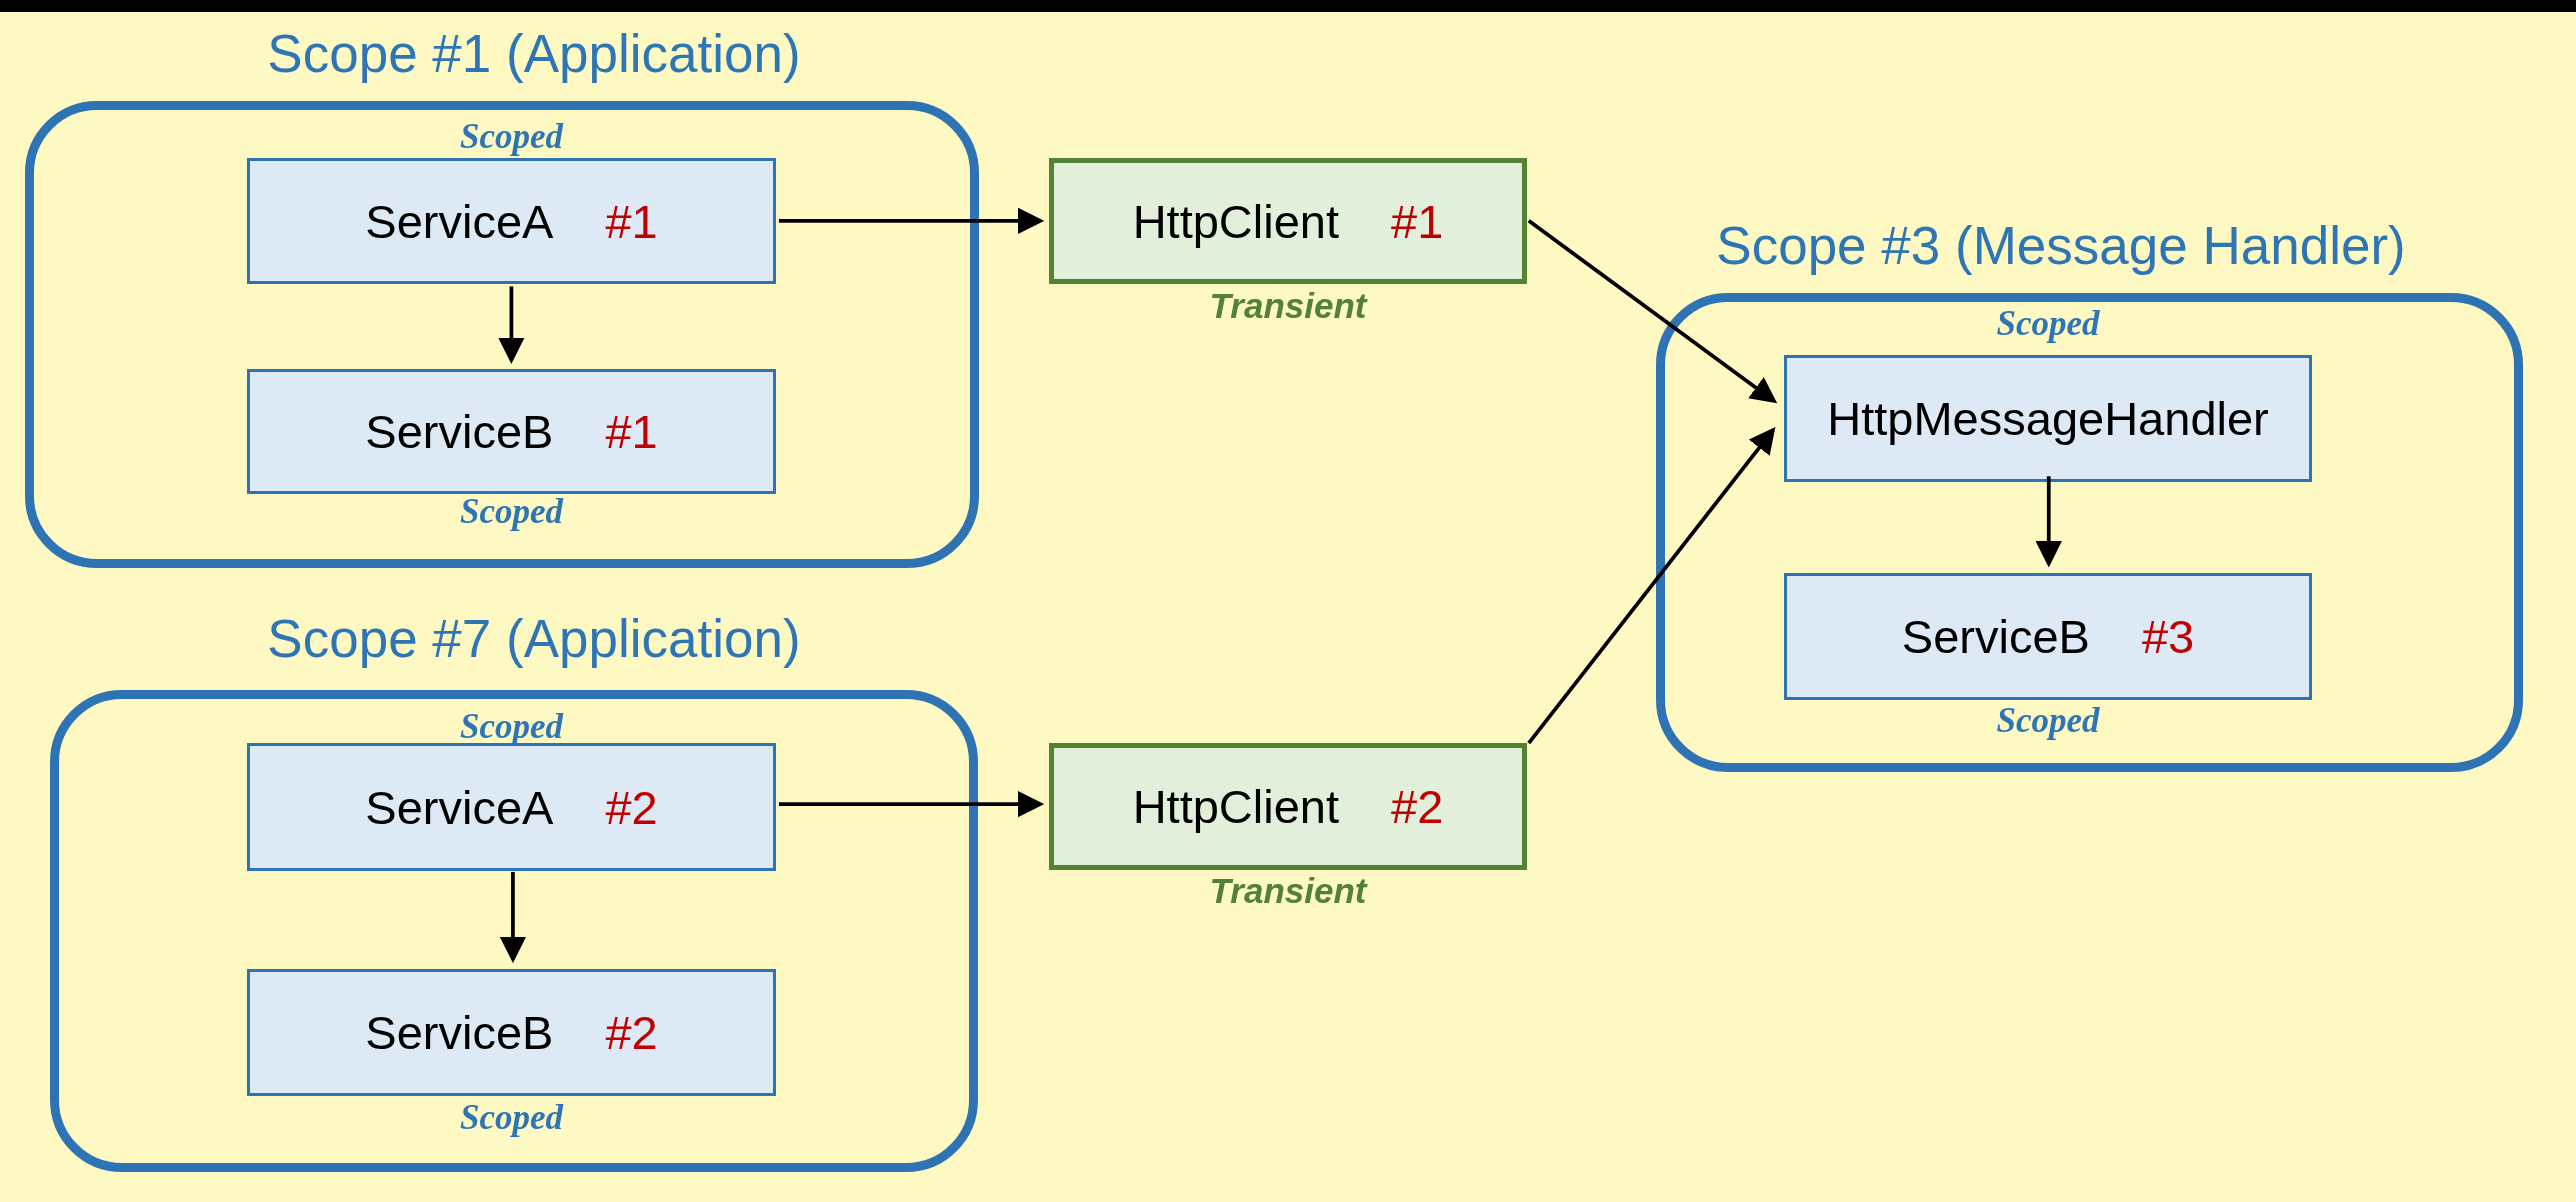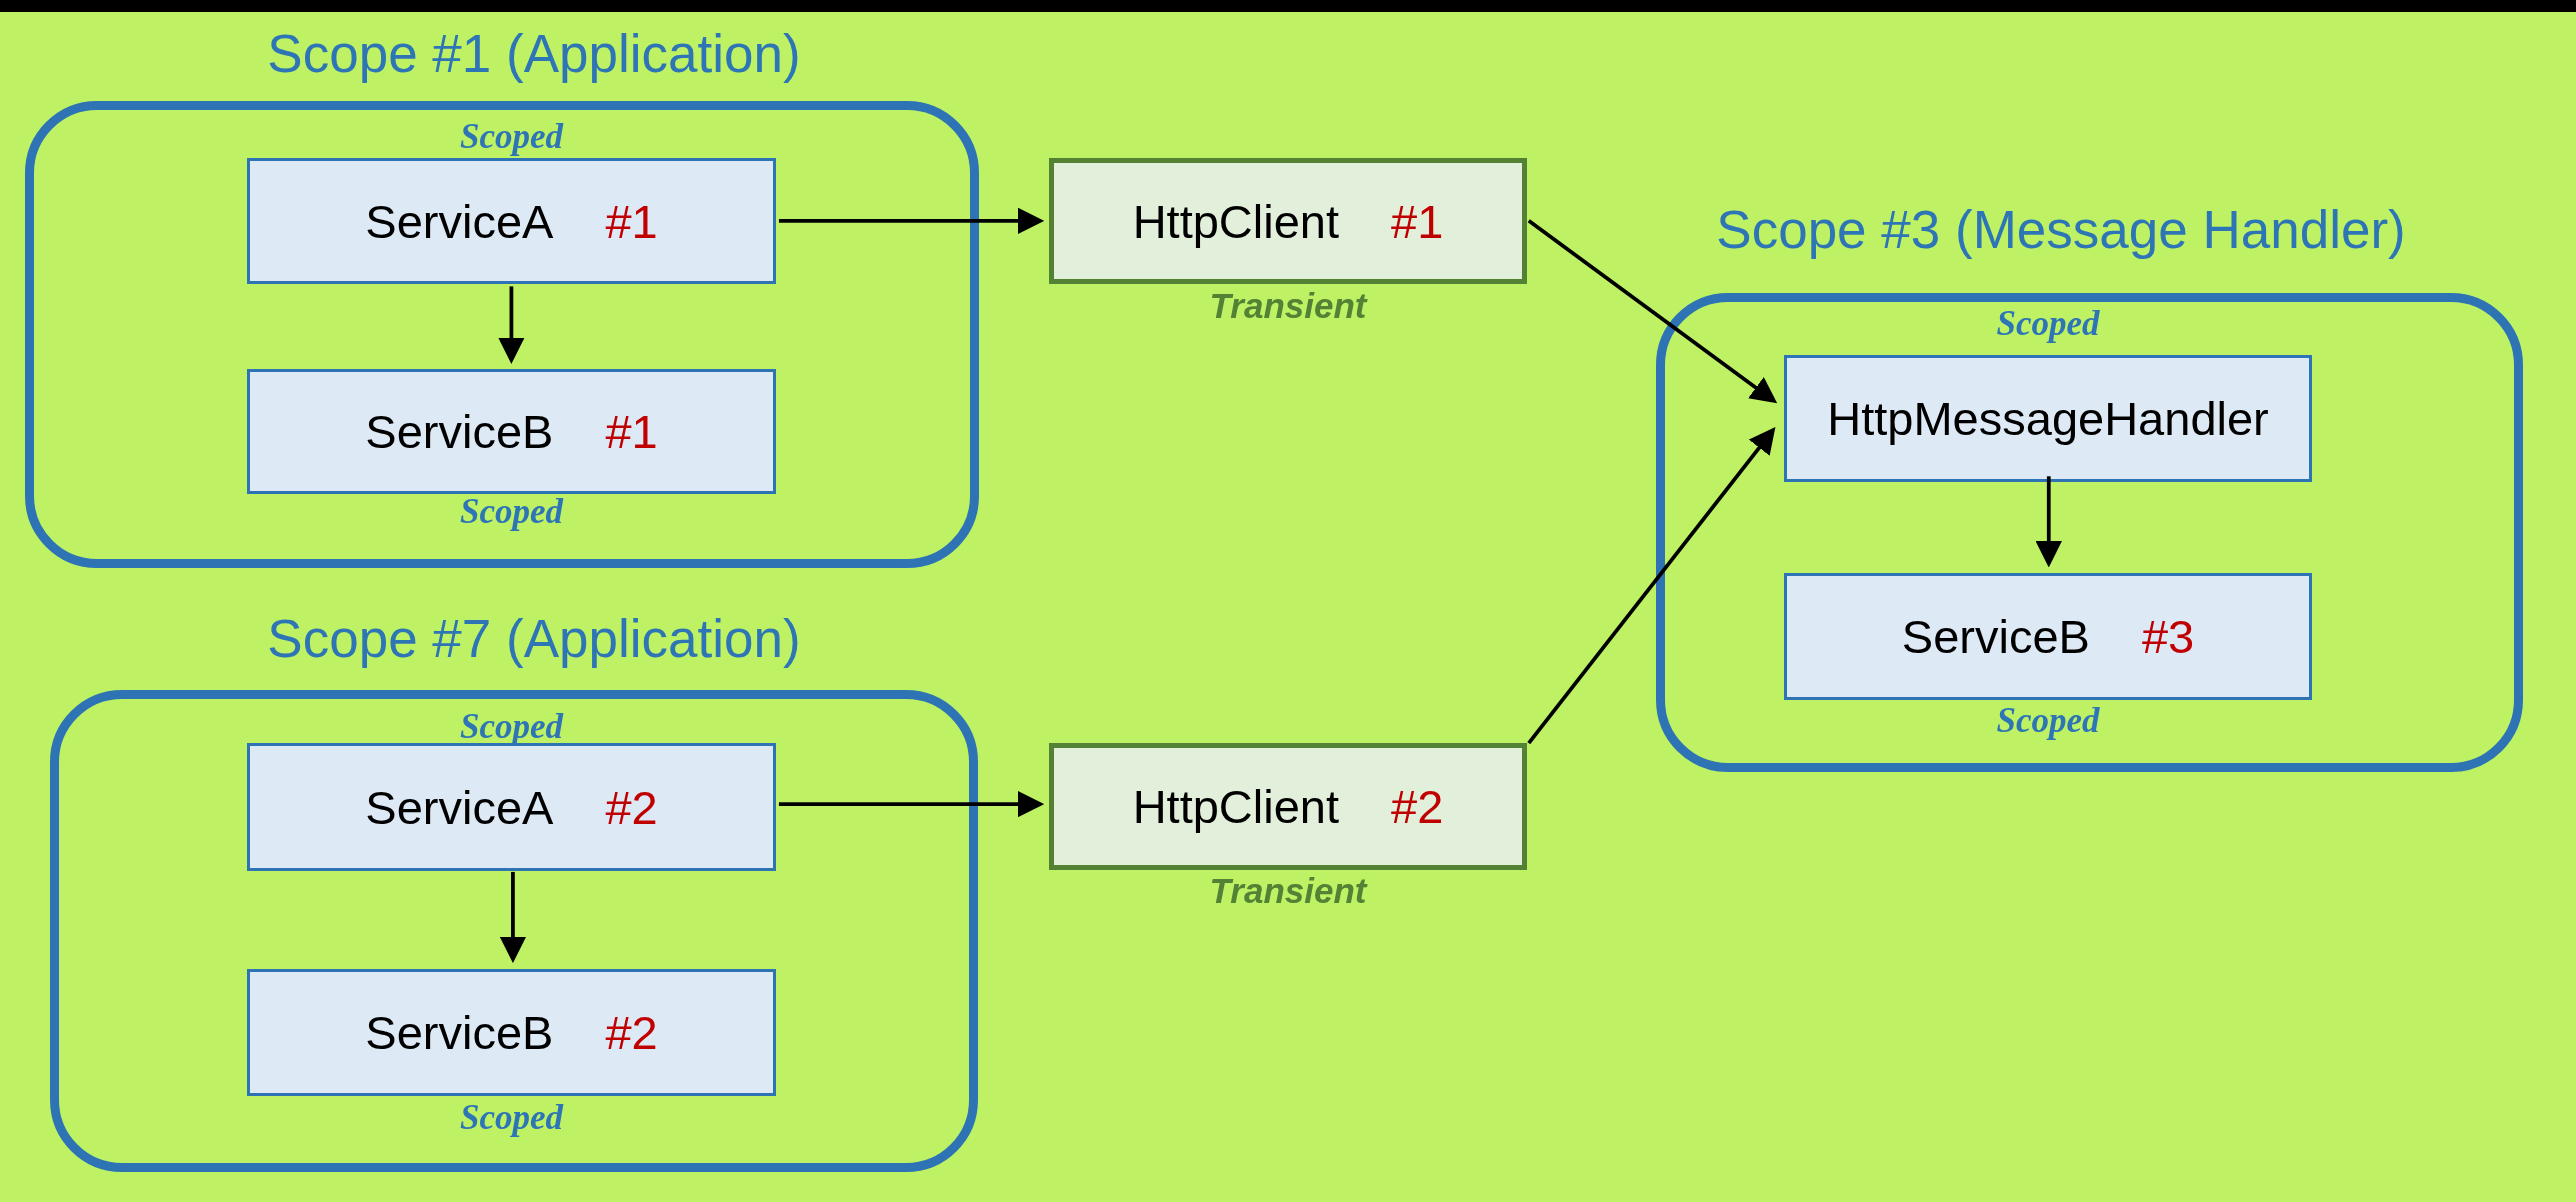--- a/index.html
+++ b/index.html
@@ -1,19 +1,19 @@
 <!DOCTYPE html>
 <html style="--blue_text: #2E75B6; --scope_border: #2E74B5; --blue_fill: #DEE9F6; --green_border: #548235; --green_fill: #E2EFDA; --green_text: #538135; --red_text: #C00000; --arrow: #000000; --letterbox: #000000;font-size:12px"><head>
 <meta charset="utf-8">
 <style>
   html,body{margin:0;padding:0;background:#fff;}
   #canvas{
     position:relative;
     width:2576px;height:1202px;
-    background:#bef264;
+    background:#fef9c3;
     font-family:"Liberation Sans", sans-serif;
     overflow:hidden;
   }
   .letterbox{
     position:absolute;left:0;top:0;width:2576px;height:12px;
     background:#000;
   }
   .scope-rect{
     position:absolute;
     border:9.8px solid var(--scope_border);
@@ -102,21 +102,21 @@
     <span class="id-red">#1</span>
   </div>
   <div class="lifetime lifetime-green" style="left:1049px;top:286px;width:478px;">Transient</div>
 
   <div class="node node-green" style="left:1049px;top:743px;width:478px;height:127px;">
     <span>HttpClient</span>
     <span class="id-red">#2</span>
   </div>
   <div class="lifetime lifetime-green" style="left:1049px;top:871px;width:478px;">Transient</div>
 
-  <div class="scope-title" style="left:1656px;top:200px;width:810px;">Scope #3 (Message Handler)</div>
+  <div class="scope-title" style="left:1656px;top:216px;width:810px;">Scope #3 (Message Handler)</div>
   <div class="scope-rect" style="left:1656px;top:293px;width:867px;height:479px;"></div>
   <div class="lifetime lifetime-blue" style="left:1784px;top:304px;width:528px;">Scoped</div>
   <div class="node node-blue" style="left:1784px;top:348px;width:528px;height:127px;margin-top:7px;">
     <span>HttpMessageHandler</span>
   </div>
   <div class="node node-blue" style="left:1784px;top:573px;width:528px;height:127px;">
     <span>ServiceB</span>
     <span class="id-red">#3</span>
   </div>
   <div class="lifetime lifetime-blue" style="left:1784px;top:701px;width:528px;">Scoped</div>

